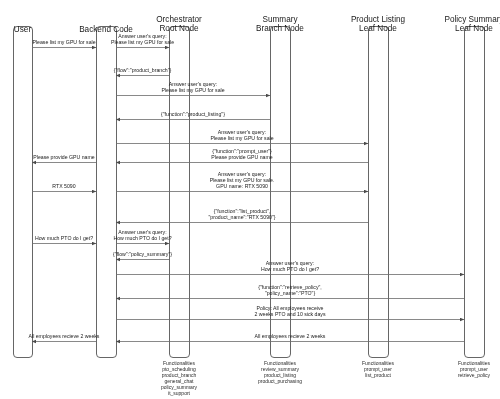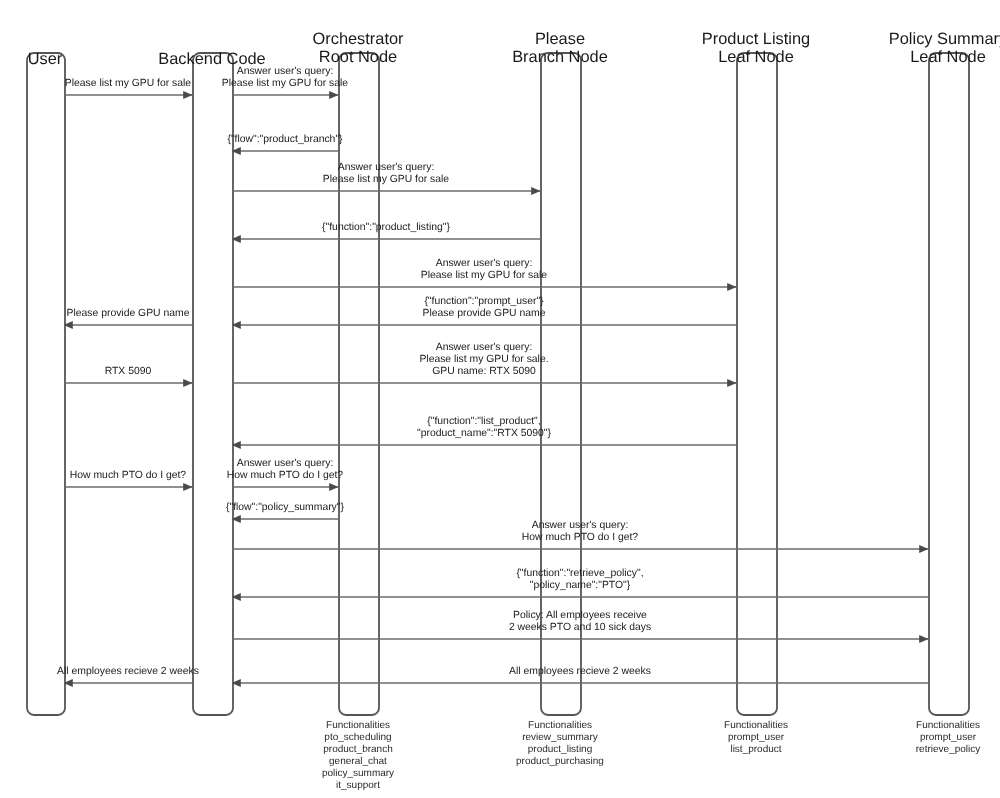--- a/index.html
+++ b/index.html
@@ -92,21 +92,21 @@
         <line x1="116" y1="319.5" x2="464" y2="319.5" stroke="#6b6b6b" stroke-width="0.8" marker-end="url(#arrowhead)"></line>
         <line x1="464" y1="341.5" x2="116" y2="341.5" stroke="#6b6b6b" stroke-width="0.8" marker-end="url(#arrowhead)"></line>
         <line x1="96" y1="341.5" x2="32" y2="341.5" stroke="#6b6b6b" stroke-width="0.8" marker-end="url(#arrowhead)"></line>
       </g>
   </svg>
   <div id="headers-layer">
       <div class="participant-header" style="left: -37.5px; width: 120px; top: 11.5px;">User</div>
       <div class="participant-header" style="left: 46px; width: 120px; top: 11.5px;">Backend Code</div>
       <div class="participant-header" style="left: 119px; width: 120px; top: 2px;">Orchestrator
 Root Node</div>
-      <div class="participant-header" style="left: 220px; width: 120px; top: 2px;">Please
+      <div class="participant-header" style="left: 220px; width: 120px; top: 2px;">Summary
 Branch Node</div>
       <div class="participant-header" style="left: 318px; width: 120px; top: 2px;">Product Listing
 Leaf Node</div>
       <div class="participant-header" style="left: 414px; width: 120px; top: 2px;">Policy Summary
 Leaf Node</div>
     </div>
   <div id="labels-layer">
       <div class="msg-label" style="left: 25px; width: 78px; top: 38.9px;">Please list my GPU for sale</div>
       <div class="msg-label" style="left: 109px; width: 67px; top: 32.8px;">Answer user's query:
 Please list my GPU for sale</div>

